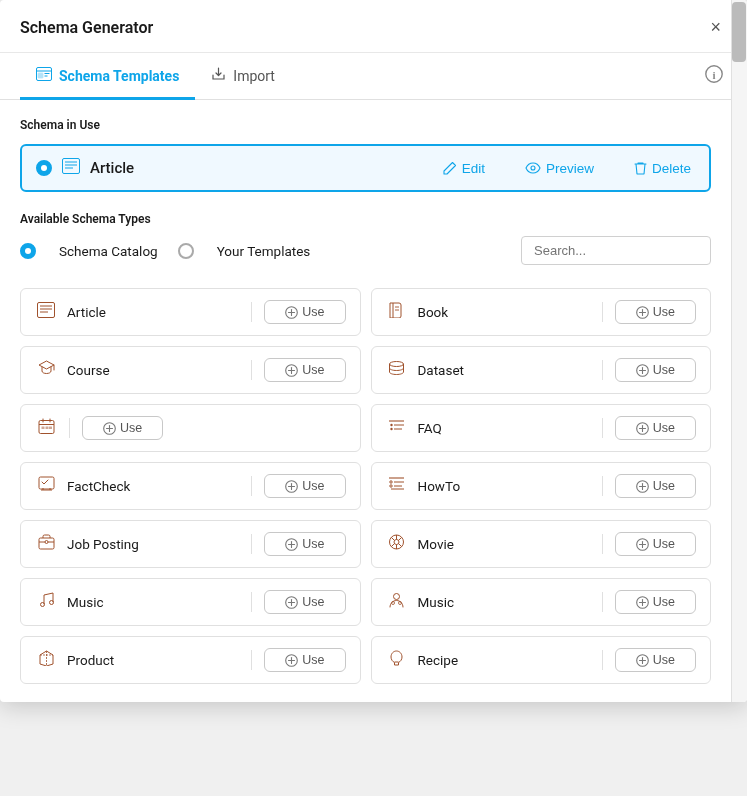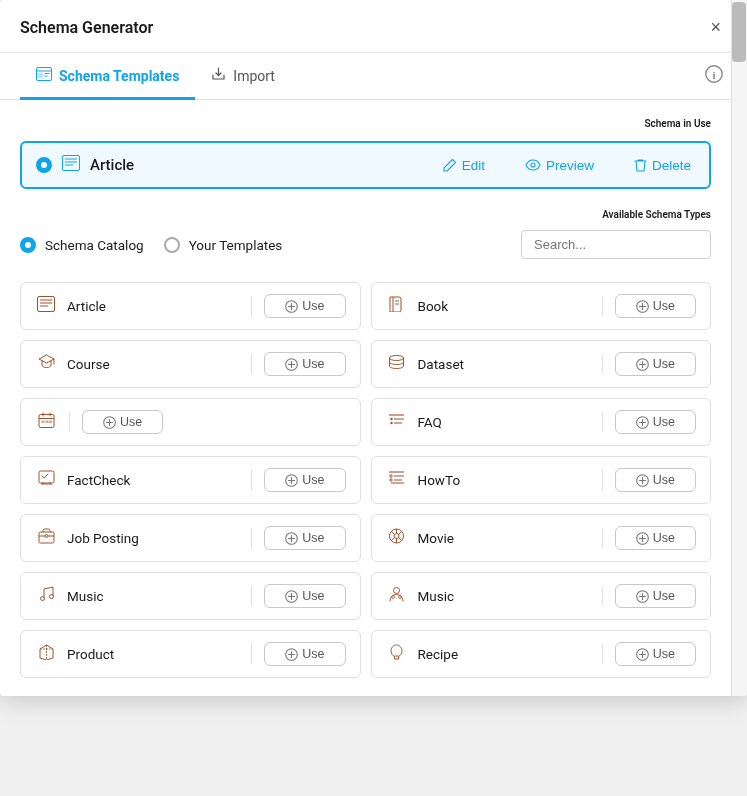--- a/index.html
+++ b/index.html
@@ -96,25 +96,24 @@
       border-radius: 4px;
       margin: 2px 1px;
     }
     .main-content {
       padding: 18px 20px;
       padding-right: 36px;
       max-height: 740px;
       overflow-y: auto;
     }
     .section-label {
-      font-size: 10px;
+      font-size: 12px;
       font-weight: 600;
       color: #1a1a1a;
       margin-bottom: 12px;
-      text-align: right;
     }
     .schema-in-use-card {
       border: 2px solid #0ea5e9;
       border-radius: 6px;
       background: #f0f9ff;
       display: flex;
       align-items: center;
       padding: 12px 14px;
       margin-bottom: 20px;
       gap: 10px;
@@ -171,21 +170,21 @@
     .available-section-header .section-label {
       margin-bottom: 10px;
     }
     .radio-group {
       display: flex;
       align-items: center;
       gap: 20px;
     }
     .radio-option {
       display: flex;
-      gap: 9px;
+      gap: 23px;
       cursor: pointer;
       font-size: 13.5px;
       color: #1a1a1a;
     }
     .radio-circle {
       width: 16px;
       height: 16px;
       border-radius: 50%;
       border: 2px solid #0ea5e9;
       background: #0ea5e9;

